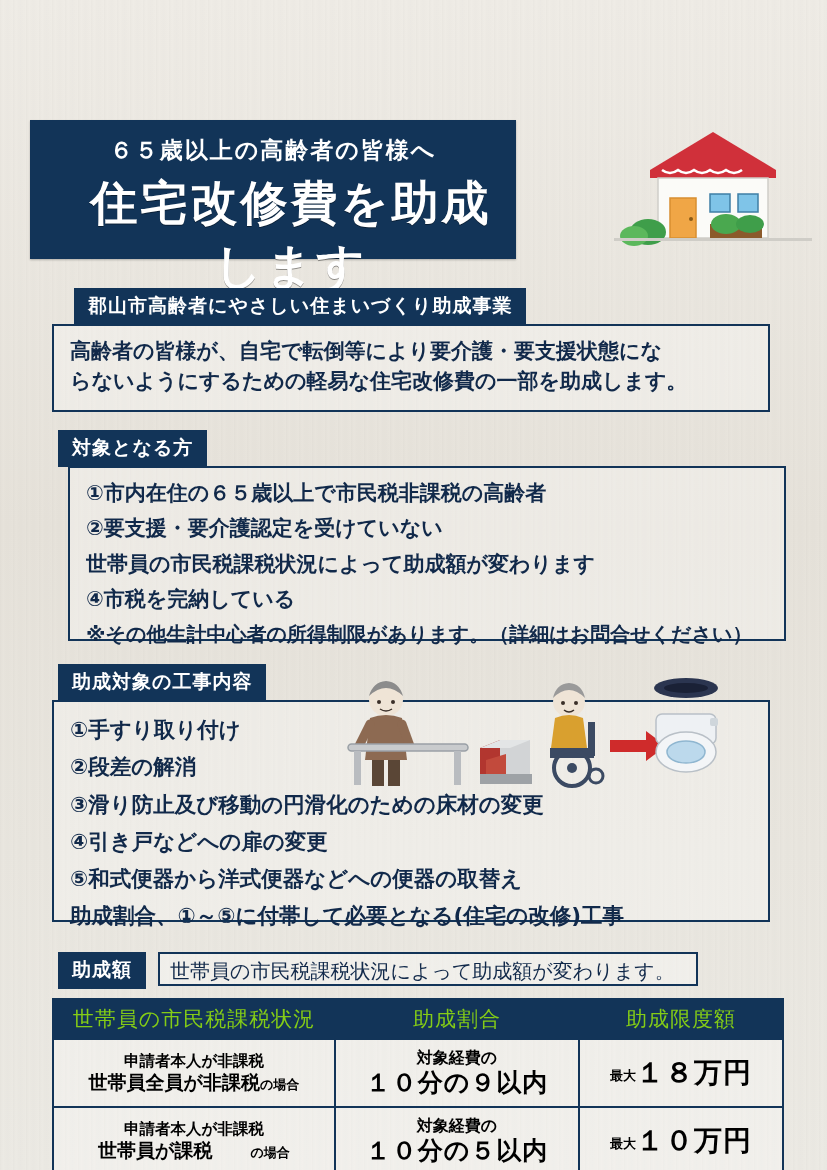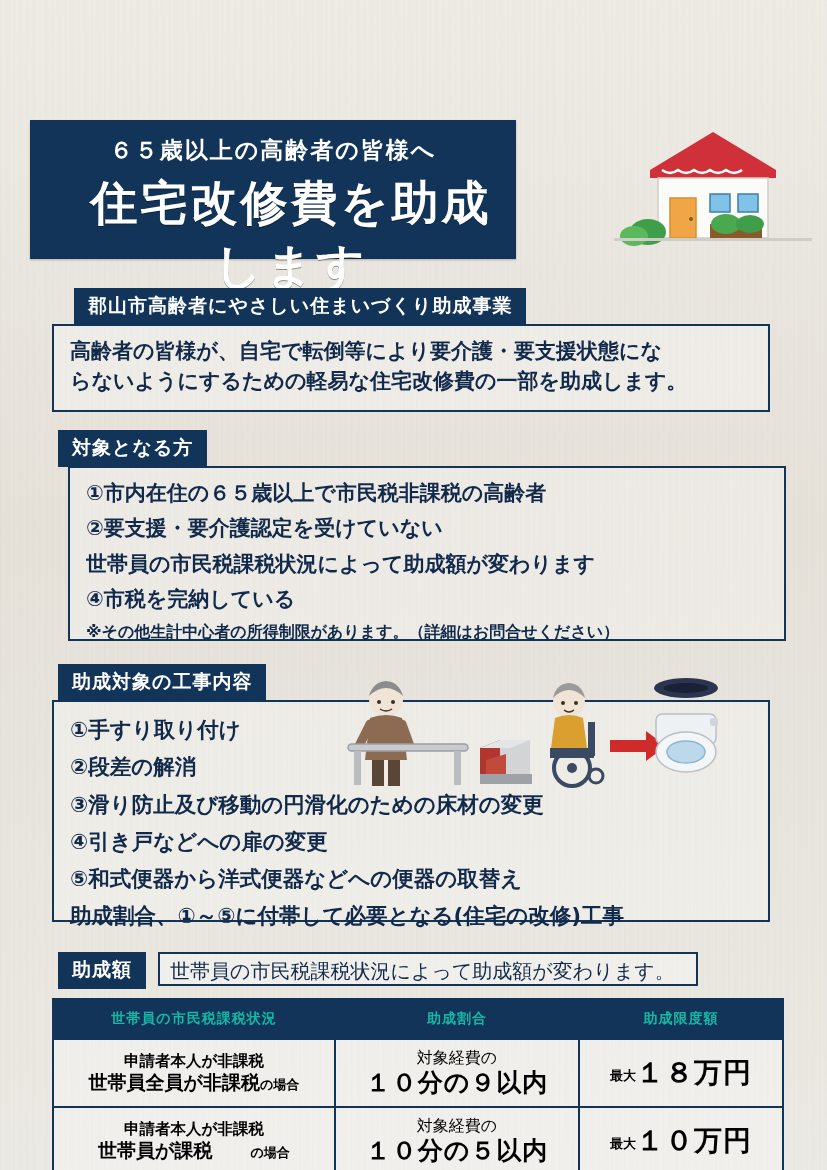--- a/index.html
+++ b/index.html
@@ -90,21 +90,21 @@
   }
 
   
   .sec1-chip{position:absolute;left:60px;top:272px;}
   .sec1-box{left:38px;top:308px;width:718px;height:88px;}
 
   
   .sec2-chip{position:absolute;left:44px;top:414px;}
   .sec2-box{left:54px;top:450px;width:718px;height:175px;}
   .list-line{margin:0 0 5px 0;}
-  .sec2-note{font-size:16px;font-weight:bold;margin-top:2px;}
+  .sec2-note{font-size:20px;font-weight:bold;margin-top:2px;}
 
   
   .sec3-chip{position:absolute;left:44px;top:648px;}
   .sec3-box{left:38px;top:684px;width:718px;height:222px;}
   .sec3-box .box-body{font-size:21.5px;line-height:1.5;padding-top:12px;}
 
   
   .illus{
     position:absolute;left:320px;top:662px;width:400px;height:110px;
     pointer-events:none;
@@ -126,37 +126,37 @@
     border-collapse:collapse;
     table-layout:fixed;
   }
   table.aid th,table.aid td{
     border:2px solid #123458;
     color:#000000;
     text-align:center;
     vertical-align:middle;
   }
   table.aid thead th{
-    background:#123458;color:#14b8a6;
-    font-size:14px;font-weight:bold;
+    background:#123458;color:#84cc16;
+    font-size:21px;font-weight:normal;
     height:36px;
     letter-spacing:1px;
   }
   table.aid tbody td{
     height:64px;
     background:rgba(255,255,255,0.30);
   }
   .c1{width:278px;}
   .c2{width:240px;}
   .c3{width:200px;}
   .cond-l1{font-size:15.5px;font-weight:bold;line-height:1.15;}
   .cond-l2{font-size:19px;font-weight:bold;line-height:1.2;}
   .cond-l2 .small{font-size:13px;font-weight:bold;}
   .cond-l2 .small-pad{font-size:13px;font-weight:bold;padding-left:38px;}
-  .rate-l1{font-size:16px;font-weight:normal;line-height:1.2;}
+  .rate-l1{font-size:16px;font-weight:bold;line-height:1.2;}
   .rate-l2{font-size:25px;font-weight:bold;line-height:1.2;letter-spacing:1px;}
   .limit{font-size:28px;font-weight:bold;letter-spacing:1px;}
   .limit .max{font-size:13px;font-weight:bold;vertical-align:2px;letter-spacing:0;}
 </style>
 </head>
 <body>
 
 <div class="page"></div>
 
 <div class="sheet">

